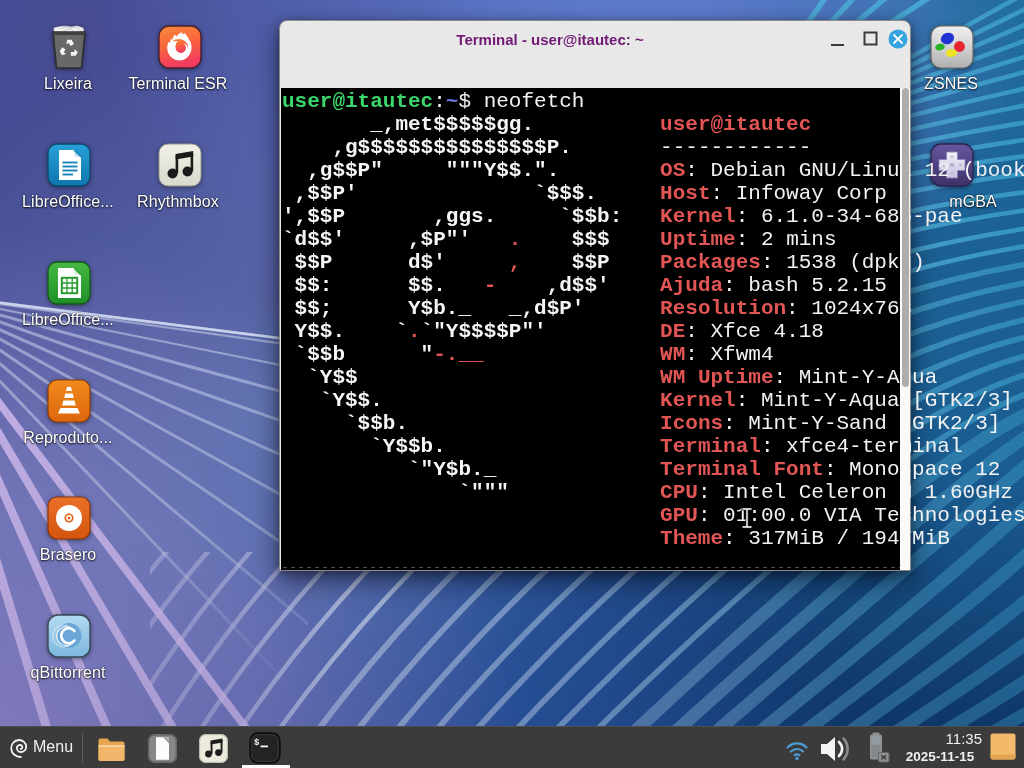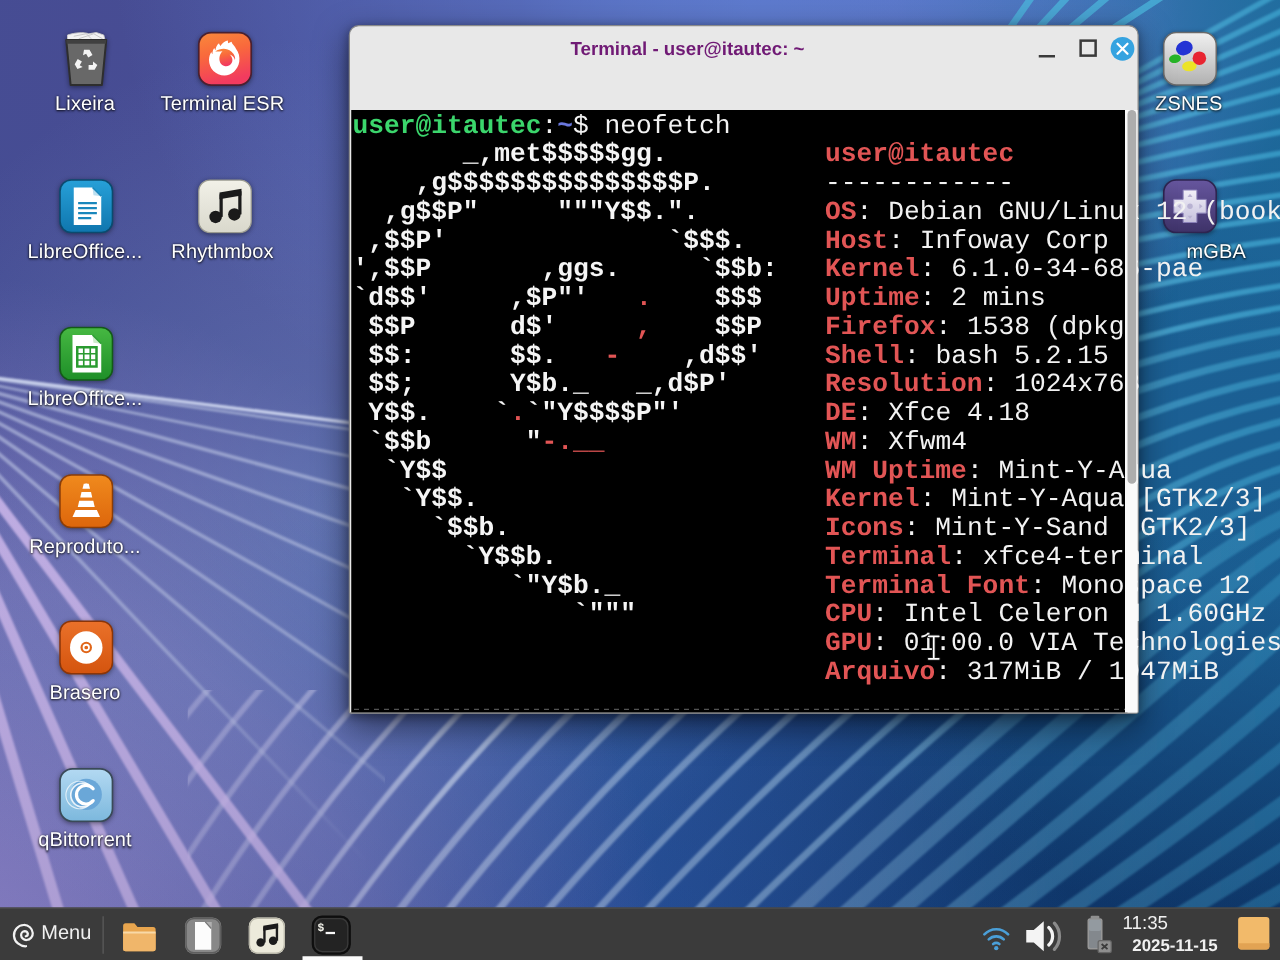--- a/index.html
+++ b/index.html
@@ -357,33 +357,33 @@
     </svg>
   </div>
   <div id="term">
         <pre><span class="g">user@itautec</span>:<span class="bl">~</span>$ neofetch
 <b>       _,met$$$$$gg.</b>          <span class="rb">user@itautec</span>
 <b>    ,g$$$$$$$$$$$$$$$P.</b>       ------------
 <b>  ,g$$P"     """Y$$.".</b>        <span class="rb">OS</span>: Debian GNU/Linux 12 (bookwo
 <b> ,$$P'              `$$$.</b>     <span class="rb">Host</span>: Infoway Corp
 <b>',$$P       ,ggs.     `$$b:</b>   <span class="rb">Kernel</span>: 6.1.0-34-686-pae
 <b>`d$$'     ,$P"'   <i>.</i>    $$$</b>    <span class="rb">Uptime</span>: 2 mins
-<b> $$P      d$'     <i>,</i>    $$P</b>    <span class="rb">Firefox</span>: 1538 (dpkg)
-<b> $$:      $$.   <i>-</i>    ,d$$'</b>    <span class="rb">Shell</span>: bash 5.2.15
+<b> $$P      d$'     <i>,</i>    $$P</b>    <span class="rb">Packages</span>: 1538 (dpkg)
+<b> $$:      $$.   <i>-</i>    ,d$$'</b>    <span class="rb">Ajuda</span>: bash 5.2.15
 <b> $$;      Y$b._   _,d$P'</b>      <span class="rb">Resolution</span>: 1024x768
 <b> Y$$.    `<i>.</i>`"Y$$$$P"'</b>         <span class="rb">DE</span>: Xfce 4.18
 <b> `$$b      "<i>-.__</i></b>              <span class="rb">WM</span>: Xfwm4
 <b>  `Y$$</b>                        <span class="rb">WM Uptime</span>: Mint-Y-Aqua
 <b>   `Y$$.</b>                      <span class="rb">Kernel</span>: Mint-Y-Aqua [GTK2/3]
 <b>     `$$b.</b>                    <span class="rb">Icons</span>: Mint-Y-Sand [GTK2/3]
 <b>       `Y$$b.</b>                 <span class="rb">Terminal</span>: xfce4-terminal
 <b>          `"Y$b._</b>             <span class="rb">Terminal Font</span>: Monospace 12
 <b>              `"""</b>            <span class="rb">CPU</span>: Intel Celeron M 1.60GHz (1
 <b></b>                              <span class="rb">GPU</span>: 01:00.0 VIA Technologies,
-<b></b>                              <span class="rb">Arquivo</span>: 317MiB / 1947MiB</pre>
+<b></b>                              <span class="rb">Theme</span>: 317MiB / 1947MiB</pre>
         <div id="dash"></div>
       </div>
   <div id="sbar">
         <div id="sthumb"></div>
       </div>
 </div>
 <div id="panel">
 <svg id="debswirl" width="22" height="22" viewBox="0 0 22 22" style="left:7px;top:10px">
 <path d="M13.8 20.0 C9.0 20.2 4.6 16.6 4.2 11.9 C3.8 7.2 7.3 3.2 12.0 3.0 C15.8 2.9 19.0 5.8 19.2 9.4 C19.4 12.3 17.2 14.9 14.3 15.0 C12.0 15.1 10.0 13.4 9.9 11.2 C9.8 9.5 11.1 8.0 12.8 7.9 C14.1 7.9 15.2 8.9 15.2 10.1 C15.3 11.1 14.5 11.9 13.6 12.0" fill="none" stroke="#f2f2f2" stroke-width="1.8" stroke-linecap="round"></path>
 </svg>
@@ -434,21 +434,21 @@
 <path d="M25.5 5.5 A 15.5 15.5 0 0 1 25.5 26.5" fill="none" stroke="#8a8a8a" stroke-width="2.6" stroke-linecap="round"></path>
 </svg>
 <svg width="30" height="34" viewBox="0 0 30 34" style="left:866px;top:4px">
 <rect x="6.5" y="1.5" width="7" height="2.5" rx="1" fill="#8f8f8f"></rect>
 <rect x="4" y="3.5" width="12" height="25" rx="2" fill="#979797"></rect>
 <rect x="5.2" y="4.7" width="9.6" height="22.6" rx="1.4" fill="#83888d"></rect>
 <rect x="5.2" y="4.7" width="9.6" height="9" rx="1.4" fill="#939aa0"></rect>
 <rect x="12.5" y="21.5" width="10.5" height="9.5" rx="1.5" fill="#8f8f8f" stroke="#666666" stroke-width="1"></rect>
 <path d="M15.3 24.2 L20 28.3 M20 24.2 L15.3 28.3" stroke="#3c3c3c" stroke-width="1.5"></path>
 </svg>
-<div class="ptxt" style="left:898px;top:3px;width:84px;text-align:left;font-size:15px;font-weight:normal">11:35</div>
+<div class="ptxt" style="left:898px;top:3px;width:84px;text-align:right;font-size:15px;font-weight:normal">11:35</div>
 <div class="ptxt" style="left:886px;top:22px;width:108px;text-align:center;font-size:13.5px;font-weight:bold">2025-11-15</div>
 <svg width="26" height="27" viewBox="0 0 26 27" style="left:990px;top:6px">
 <rect x="0.5" y="0.5" width="25" height="26" rx="2.5" fill="#f2ba6a"></rect>
 <path d="M0.5 21.5 L25.5 21.5 L25.5 24 a2.5 2.5 0 0 1 -2.5 2.5 L3 26.5 a2.5 2.5 0 0 1 -2.5-2.5 Z" fill="#e2a353"></path>
 </svg>
 </div>
 <svg width="18" height="24" viewBox="0 0 18 24" style="position:absolute;left:738px;top:506px;z-index:60">
 <g stroke="#1a1a1a" stroke-width="3" stroke-linecap="round">
 <path d="M5 3 L13 3 M9 3 L9 21 M5 21 L13 21"></path>
 </g>

